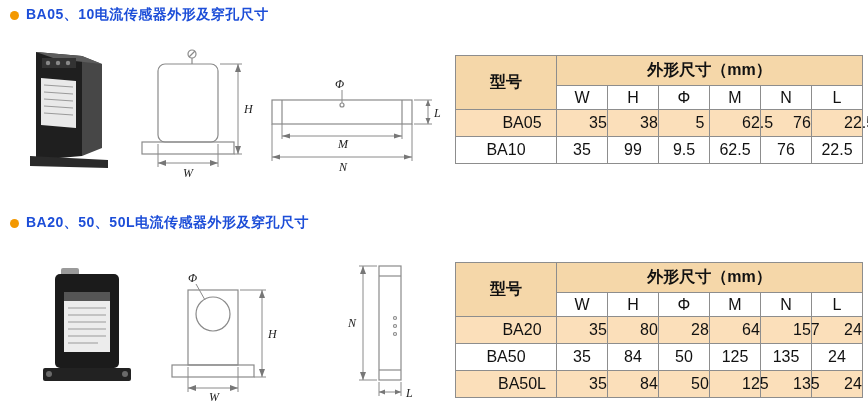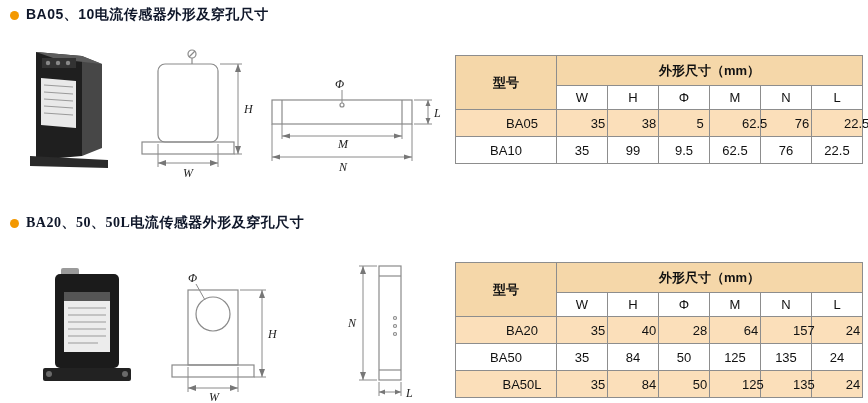--- a/index.html
+++ b/index.html
@@ -1,21 +1,21 @@
 <!DOCTYPE html>
 <html><head>
 <meta charset="utf-8">
 <style>
   html,body{margin:0;padding:0;}
   body{width:868px;height:403px;background:#ffffff;font-family:"Liberation Sans",sans-serif;position:relative;overflow:hidden;}
   .page{position:absolute;inset:0;}
   .abs{position:absolute;}
-  .section-title{position:absolute;display:flex;align-items:center;gap:7px;font-size:14px;font-weight:bold;color:#0f172a;letter-spacing:0.5px;}
+  .section-title{position:absolute;display:flex;align-items:center;gap:7px;font-size:14px;font-weight:bold;color:#1d4ed8;letter-spacing:0.5px;}
   .bullet{width:9px;height:9px;border-radius:50%;background:#f39800;flex:0 0 auto;}
-  table.dims{position:absolute;border-collapse:collapse;table-layout:fixed;font-size:13px;color:#111;}
+  table.dims{position:absolute;border-collapse:collapse;table-layout:fixed;font-size:16px;color:#111;}
   table.dims td{border:1px solid #8d8d8d;text-align:center;vertical-align:middle;padding:0;height:26px;background:#ffffff;}
   table.dims tr.hrow1 td{height:29px;}
   table.dims tr.hrow2 td{height:23px;}
   table.dims td.hdr{background:#f5d7a9;font-weight:bold;}
   table.dims tr.hl td{background:#fbdfba;padding-left:32px;}
   svg text{font-family:"Liberation Serif",serif;font-style:italic;font-size:12px;fill:#222;}
   .dimline{stroke:#8a8a8a;stroke-width:1;}
   .outline{fill:none;stroke:#8a8a8a;stroke-width:1.2;}
   .arrow{fill:#777;stroke:none;}
 </style>
@@ -160,21 +160,21 @@
         <td>35</td>
         <td>99</td>
         <td>9.5</td>
         <td>62.5</td>
         <td>76</td>
         <td>22.5</td>
       </tr>
     </tbody>
   </table>
 
-  <div class="section-title" style="left:10px;top:214px;font-family:Liberation Serif, serif;">
+  <div class="section-title" style="left:10px;top:214px;">
     <span class="bullet"></span>
     <span>BA20、50、50L电流传感器外形及穿孔尺寸</span>
   </div>
 
   <svg class="abs" style="left:35px;top:264px;" width="105" height="132" viewBox="0 0 105 132">
     <rect x="26" y="4" width="18" height="12" rx="2" fill="#9a9a9a"></rect>
     <rect x="20" y="10" width="64" height="94" rx="5" fill="#1b1b1b"></rect>
     <rect x="29" y="28" width="46" height="60" fill="#ececec"></rect>
     <rect x="29" y="28" width="46" height="9" fill="#555"></rect>
     <g stroke="#9a9a9a" stroke-width="1">
@@ -270,21 +270,21 @@
         <td>W</td>
         <td>H</td>
         <td>Φ</td>
         <td>M</td>
         <td>N</td>
         <td>L</td>
       </tr>
       <tr class="hl">
         <td>BA20</td>
         <td>35</td>
-        <td>40</td>
+        <td>80</td>
         <td>28</td>
         <td>64</td>
         <td>157</td>
         <td>24</td>
       </tr>
       <tr>
         <td>BA50</td>
         <td>35</td>
         <td>84</td>
         <td>50</td>

